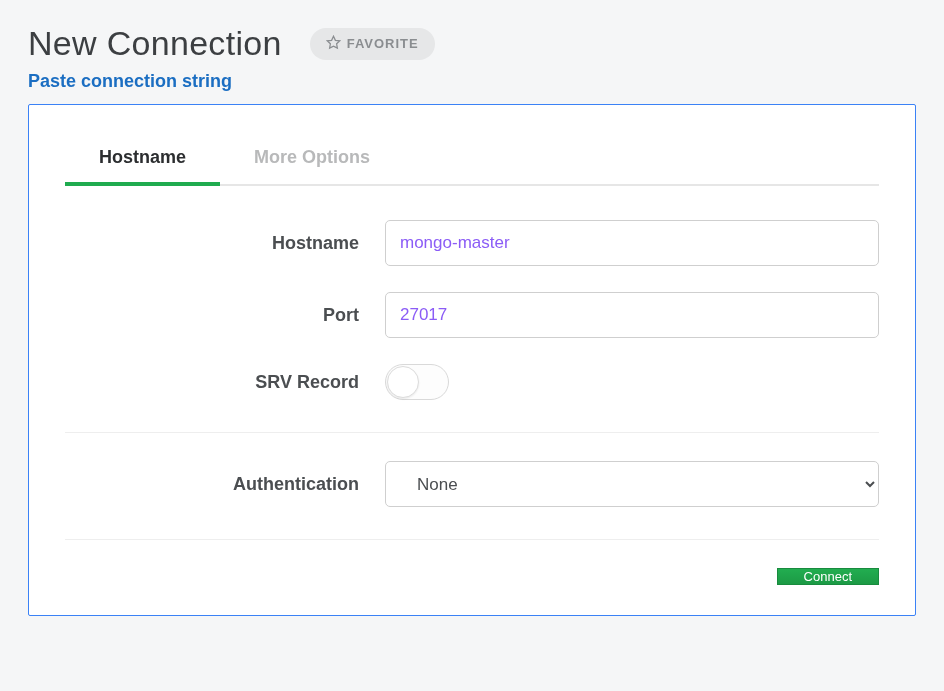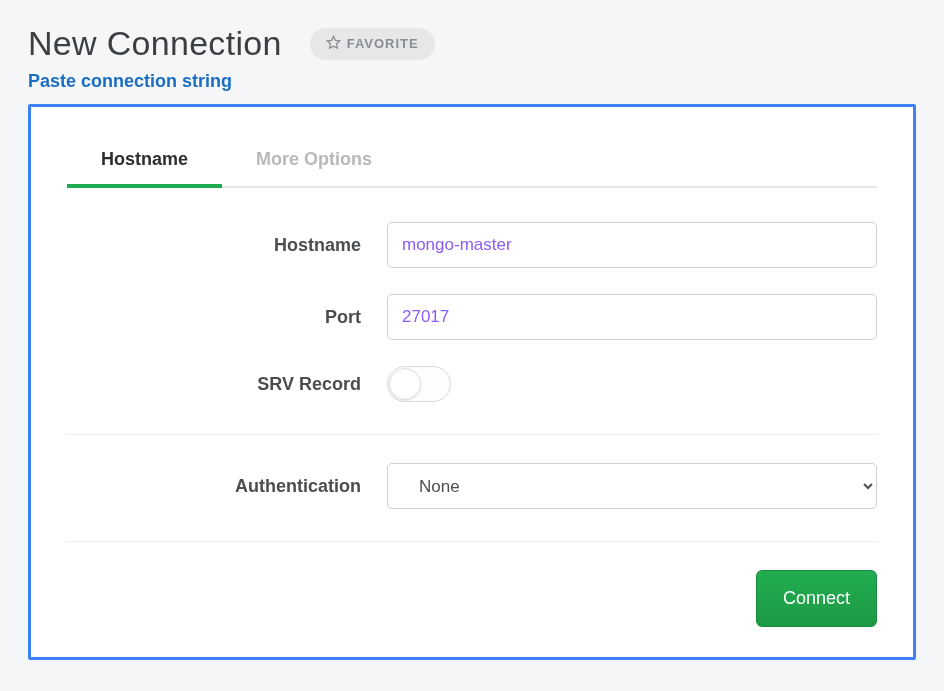--- a/index.html
+++ b/index.html
@@ -48,21 +48,21 @@
   }
   .paste-link {
     color: #1b6ec2;
     font-size: 18px;
     font-weight: 600;
     text-decoration: none;
     cursor: pointer;
   }
   .card {
     background: #ffffff;
-    border: 3px solid #3b82f6;
+    border: 1px solid #3b82f6;
     border-radius: 2px;
     padding: 28px 36px 30px 36px;
   }
   .tabs {
     display: flex;
     border-bottom: 2px solid #e6e6e6;
     margin-bottom: 34px;
   }
   .tab {
     padding: 12px 34px 14px 34px;
@@ -145,24 +145,24 @@
   .footer-row {
     display: flex;
     justify-content: flex-end;
     margin-top: 28px;
   }
   .connect-btn {
     background: #1fa24a;
     background: linear-gradient(#22ad50, #1c9a45);
     color: #ffffff;
     border: 1px solid #198b3e;
-    border-radius: 6px;
-    font-size: 18px;
+    border-radius: 0;
+    font-size: 13px;
     font-weight: 500;
-    padding: 17px 26px;
+    padding: 0 26px;
     cursor: pointer;
   }
 </style>
 </head>
 <body>
 
 <div class="page">
   <div class="header-row">
     <h1 class="page-title">New Connection</h1>
     <button class="favorite-pill">

